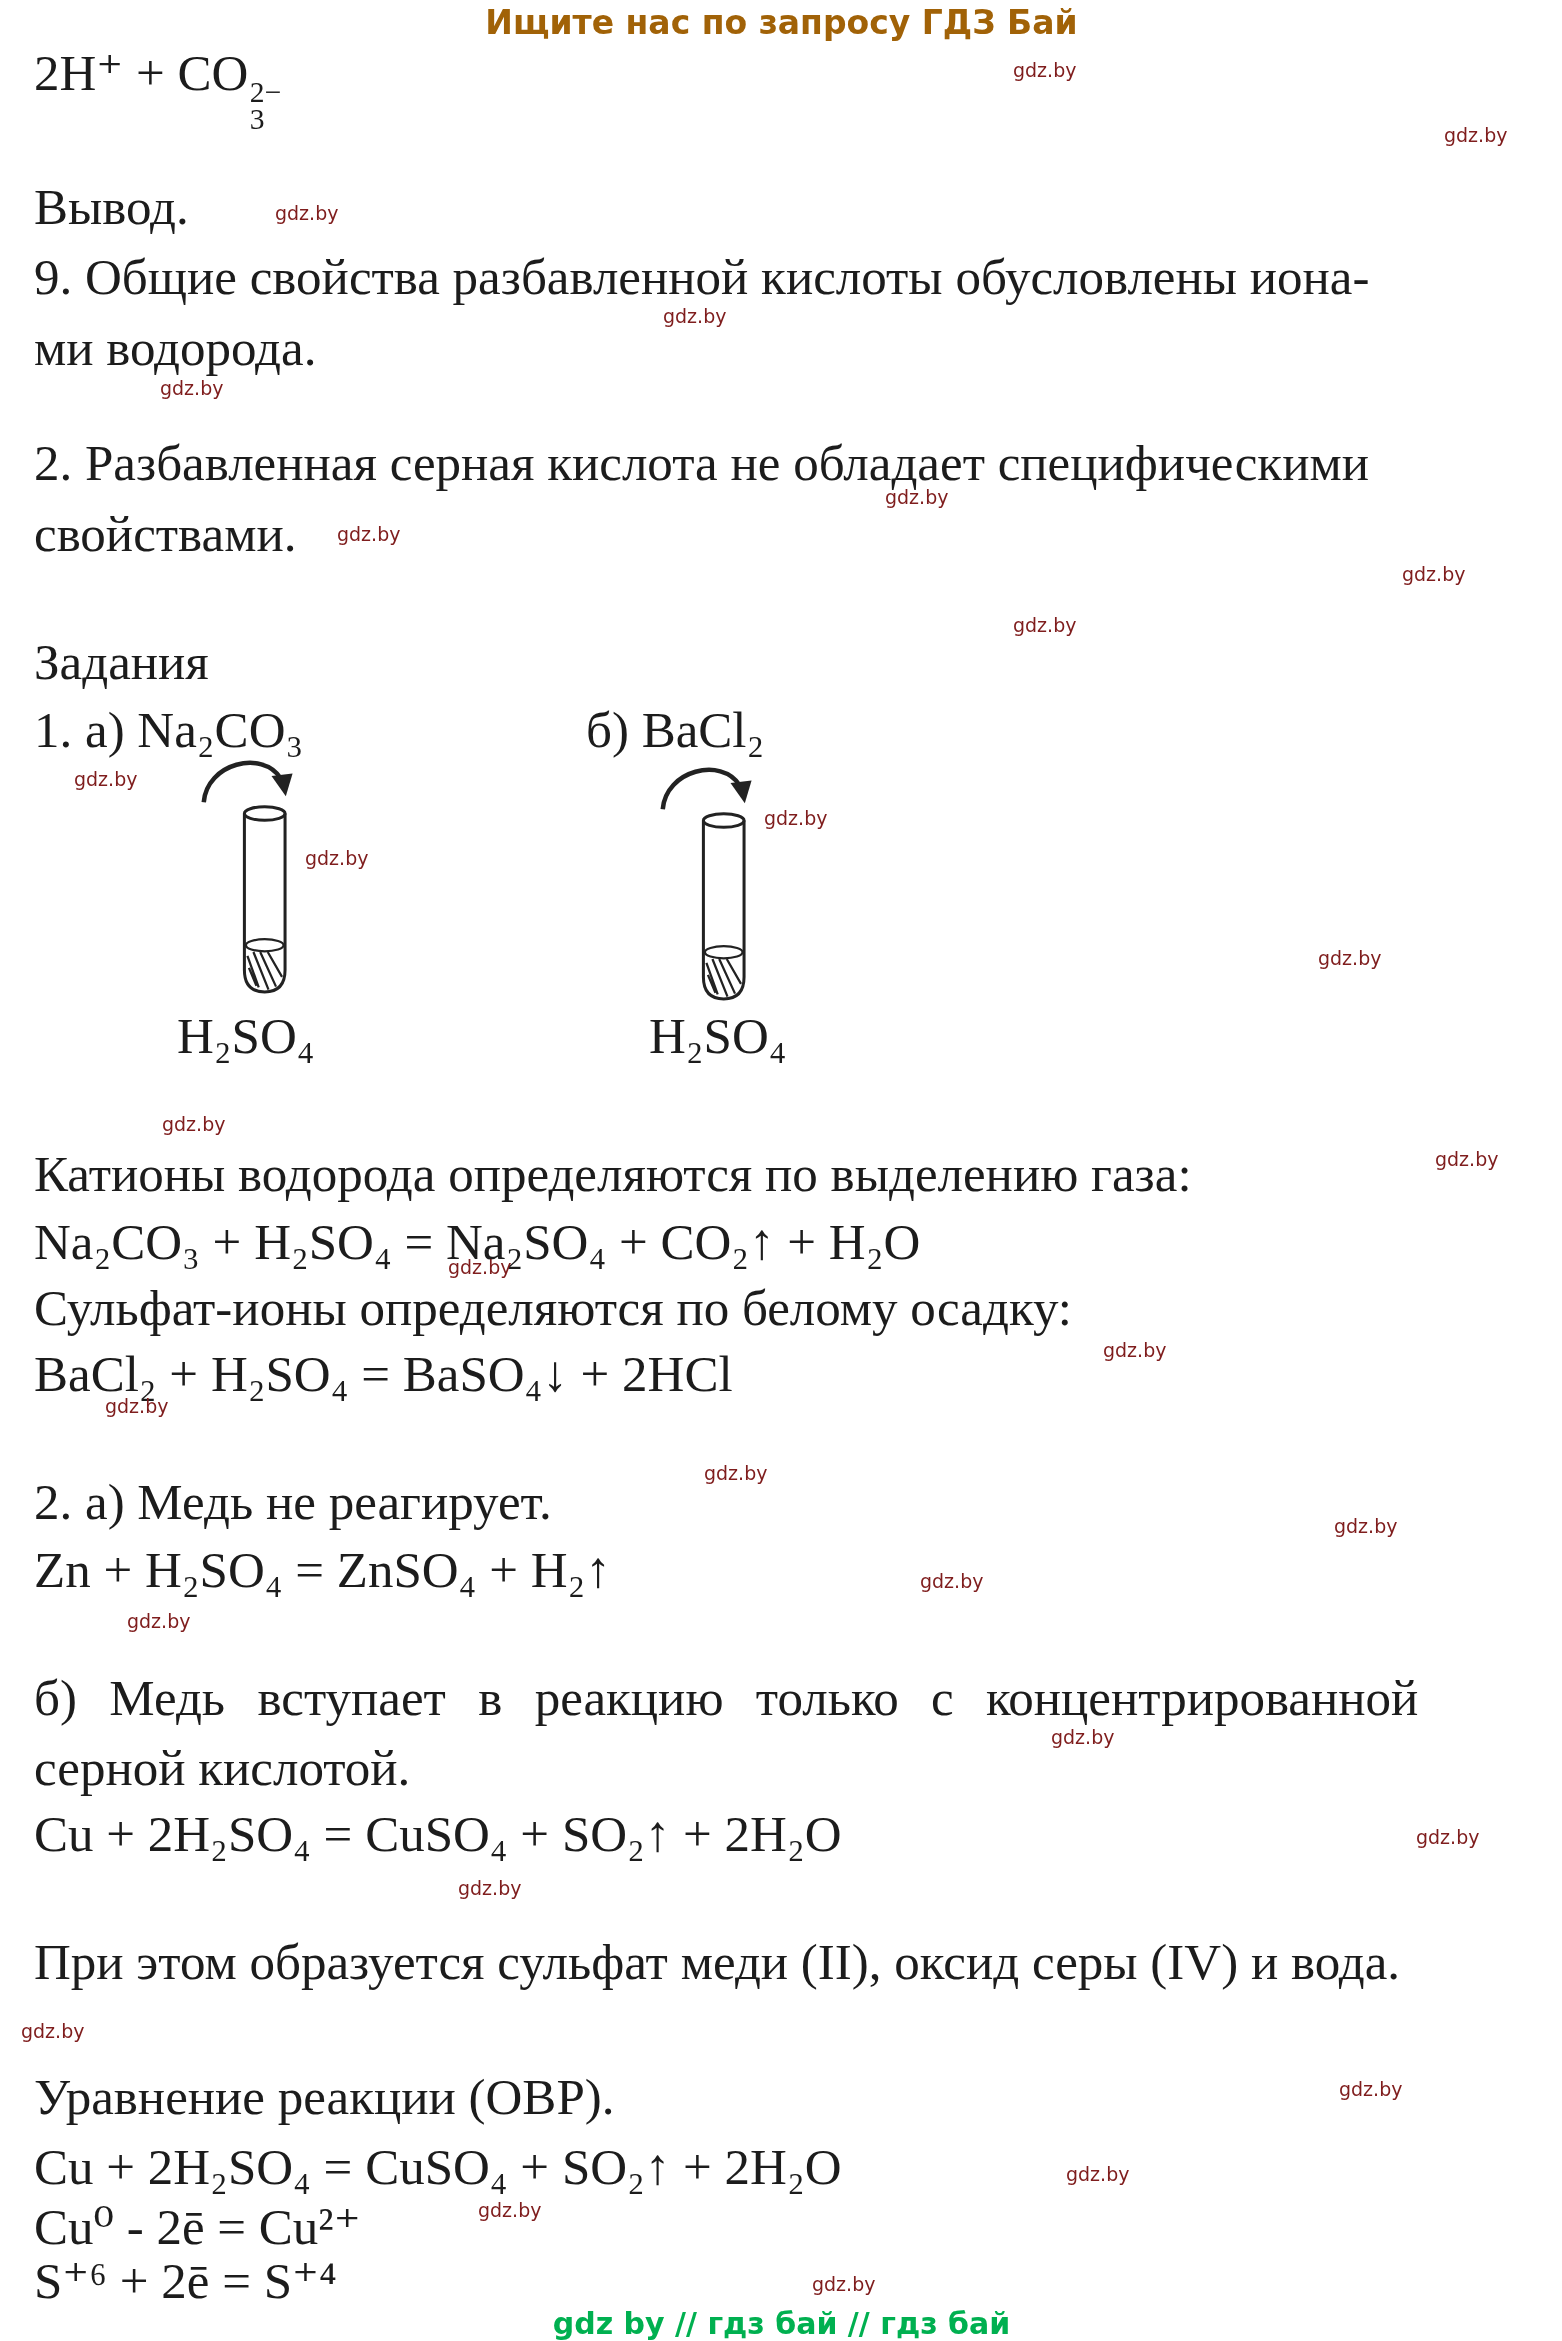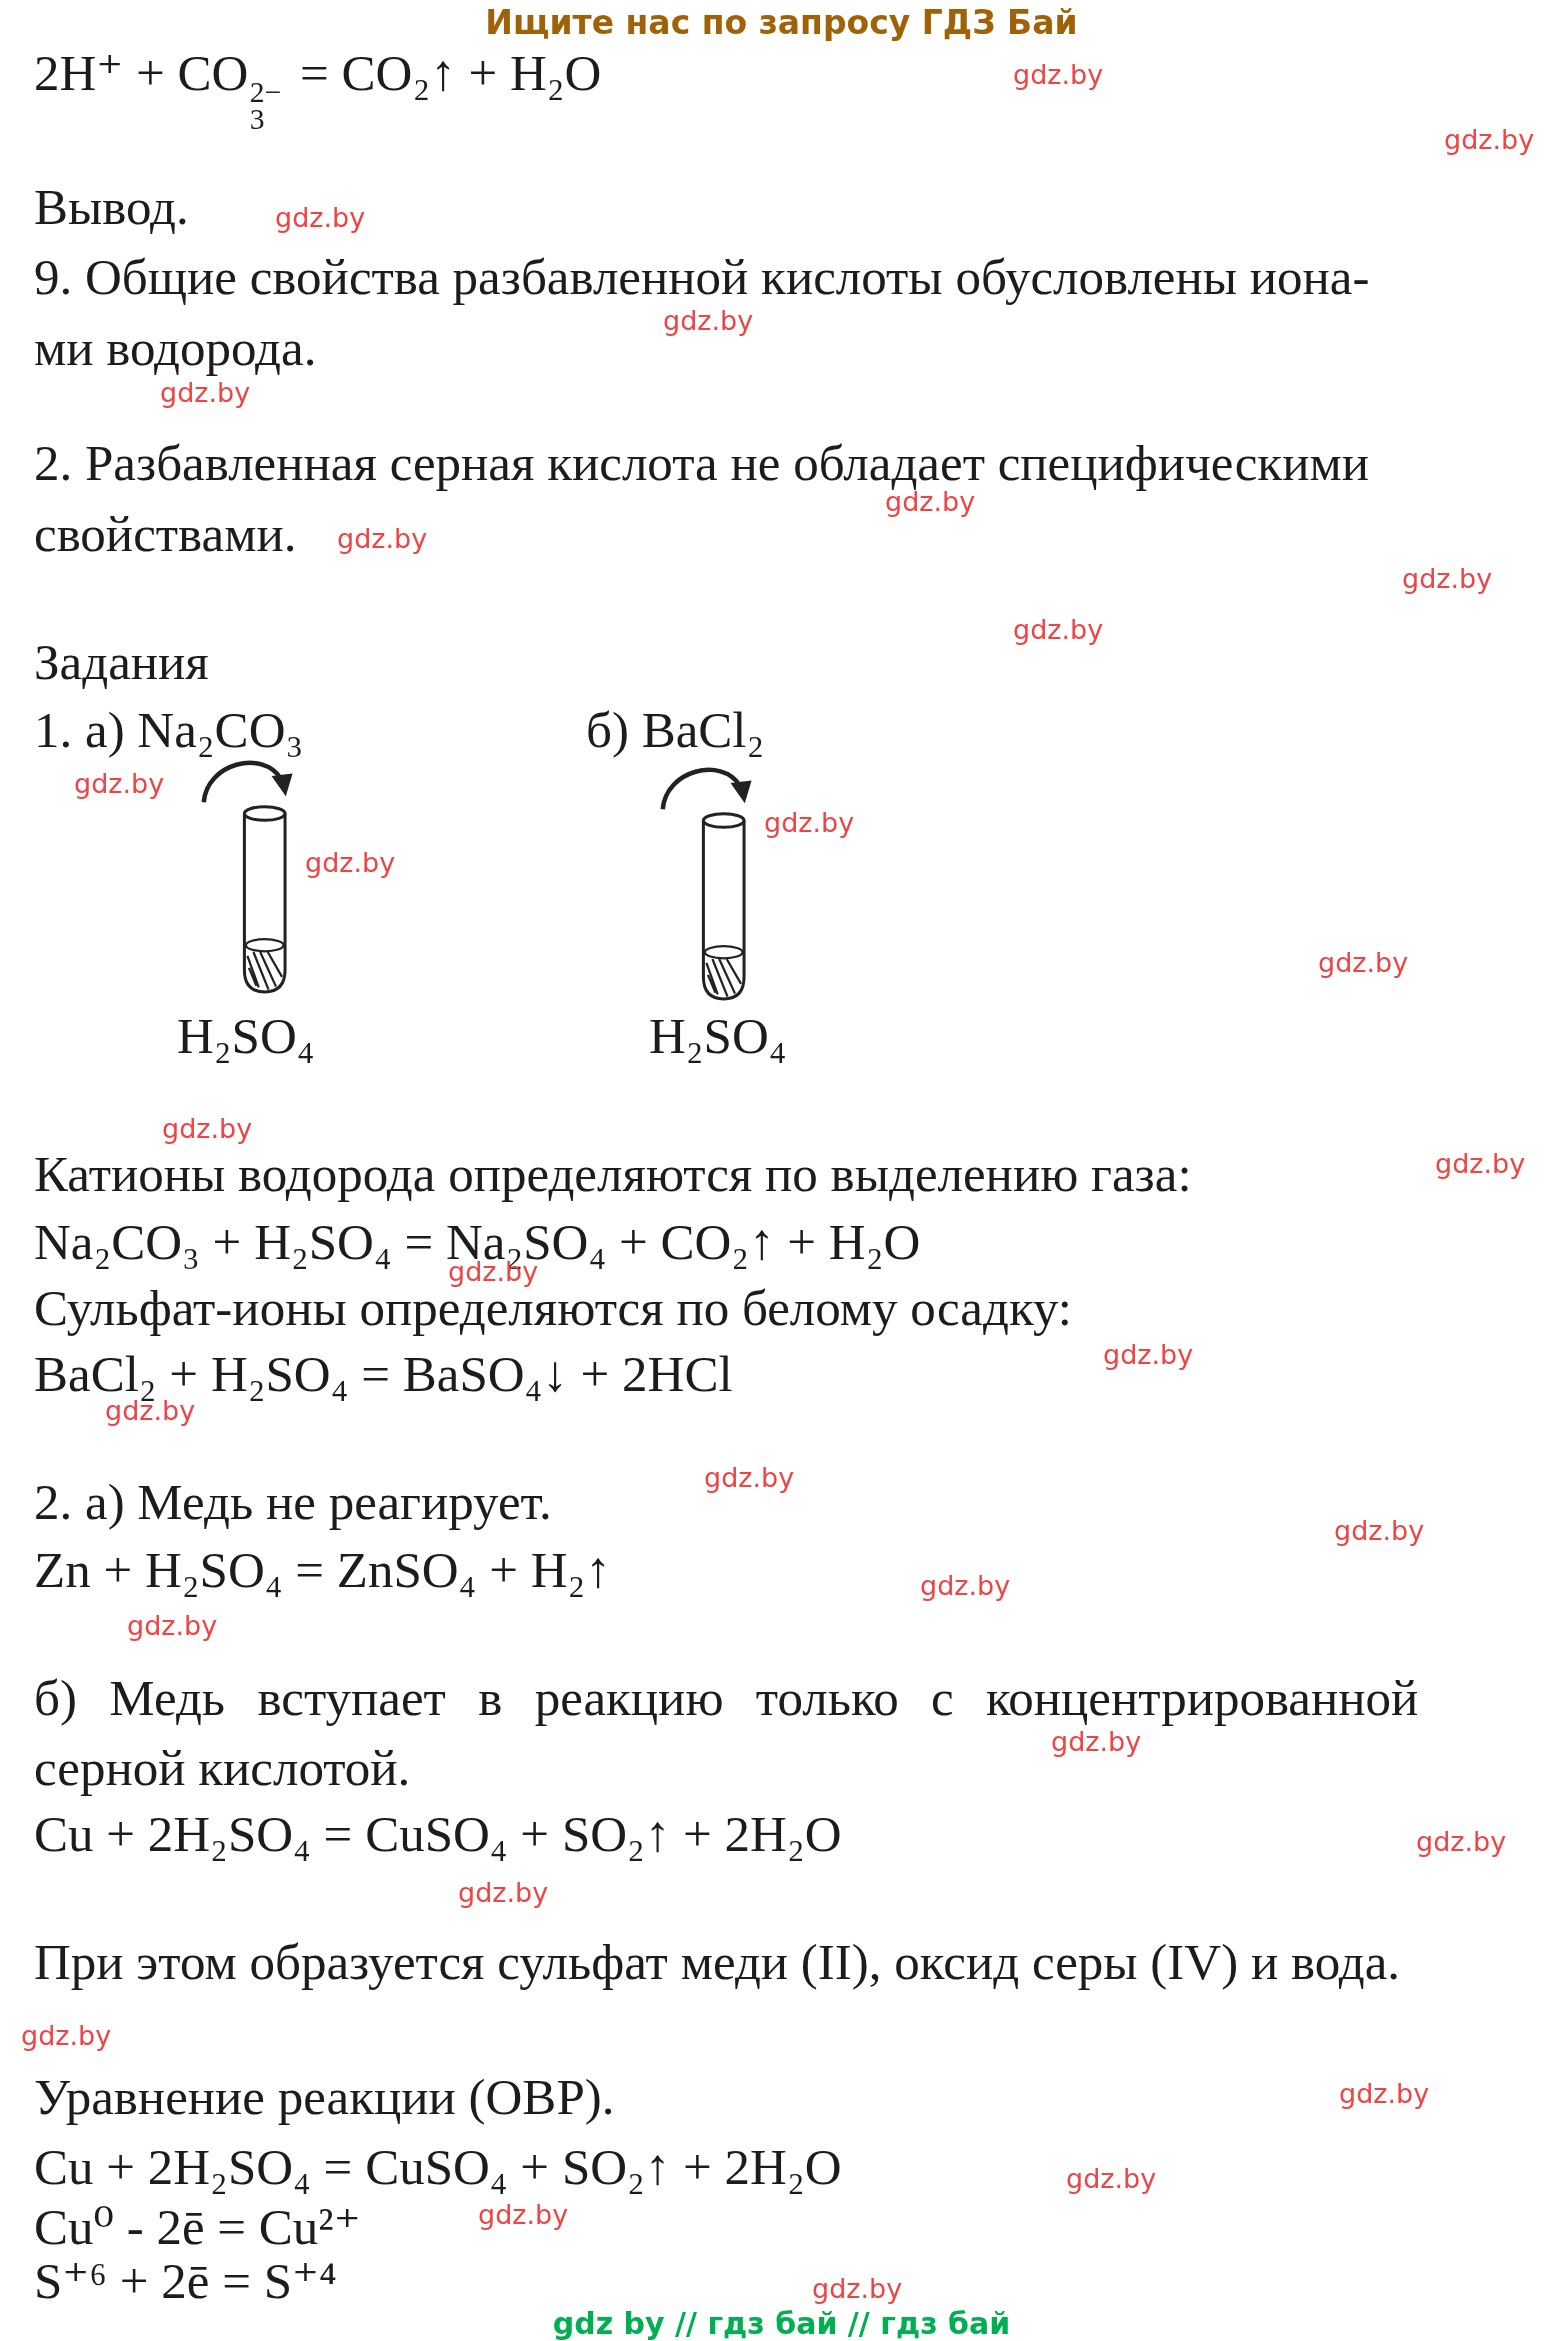--- a/index.html
+++ b/index.html
@@ -15,21 +15,21 @@
     position:absolute; left:34px;
     font-size:51px; line-height:1.1;
     white-space:pre;
     text-align:right;
   }
   .bold { font-weight:normal; }
   .wide { word-spacing:19.6px; }
   .wm {
     position:absolute;
     font-family:"DejaVu Sans","Liberation Sans",sans-serif;
-    font-size:27px; color:#ef4444; white-space:nowrap;
+    font-size:19px; color:#7f1d1d; white-space:nowrap;
   }
   .promo-top {
     position:absolute; top:3px; left:0; width:100%;
     text-align:center;
     font-family:"DejaVu Sans","Liberation Sans",sans-serif;
     font-size:33px; font-weight:bold; color:#a16207;
   }
   .promo-bottom {
     position:absolute; top:2306px; left:0; width:100%;
     text-align:center;
@@ -42,21 +42,21 @@
     vertical-align:-0.42em; margin:0 6px 0 1.5px;
   }
   .stack span { display:block; }
   svg.tube { position:absolute; }
 </style>
 </head>
 <body>
 
 <div class="promo-top">Ищите нас по запросу ГДЗ Бай</div>
 
-<div class="line" style="top:45px"><span>2H⁺ + CO</span><span class="stack"><span>2−</span><span>3</span></span><span> = CO₂↑ + H₂O</span></div>
+<div class="line" style="top:45px"><span>2H⁺ + CO</span><span class="stack"><span>2−</span><span>3</span></span></div>
 
 <div class="line bold" style="top:179px">Вывод.</div>
 <div class="line" style="top:249px">9. Общие свойства разбавленной кислоты обусловлены иона-</div>
 <div class="line" style="top:320px">ми водорода.</div>
 <div class="line" style="top:435px">2. Разбавленная серная кислота не обладает специфическими</div>
 <div class="line" style="top:506px">свойствами.</div>
 
 <div class="line" style="top:634px">Задания</div>
 <div class="line" style="top:702px">1. а) Na₂CO₃</div>
 <div class="line" style="top:702px; left:586px">б) BaCl₂</div>

